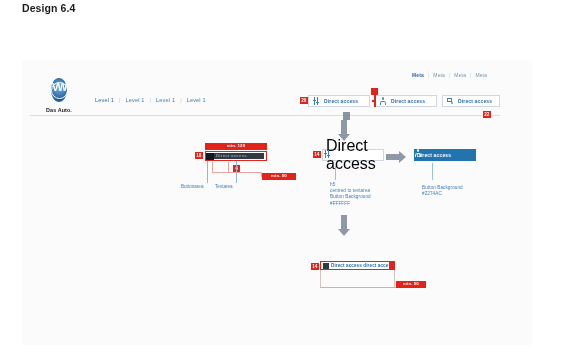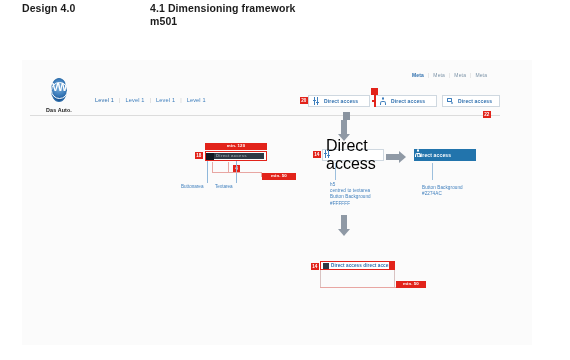--- a/index.html
+++ b/index.html
@@ -205,25 +205,21 @@
     left:396px;top:281px;width:30px;height:6.5px;background:#e2231a;
     color:#fff;font-size:4.4px;font-weight:bold;line-height:6.5px;text-align:center;letter-spacing:.1px;
   }
 </style>
 </head>
 <body>
 
 <div class="abs" id="doc-header">
   <div class="hdr-row">
     <div class="hdr-col-a">
-      <div class="hdr-line">Design 4.0</div>
-    </div>
-    <div class="hdr-col-b">
-      <div class="hdr-line">4.1 Dimensioning framework</div>
-      <div class="hdr-line hdr-sub">m501</div>
+      <div class="hdr-line">Design 6.4</div>
     </div>
   </div>
 </div>
 
 <div class="abs" id="canvas"></div>
 
 <div class="abs" id="brand">
   <div class="vw-logo">
     <div class="vw-mark">VW</div>
   </div>

